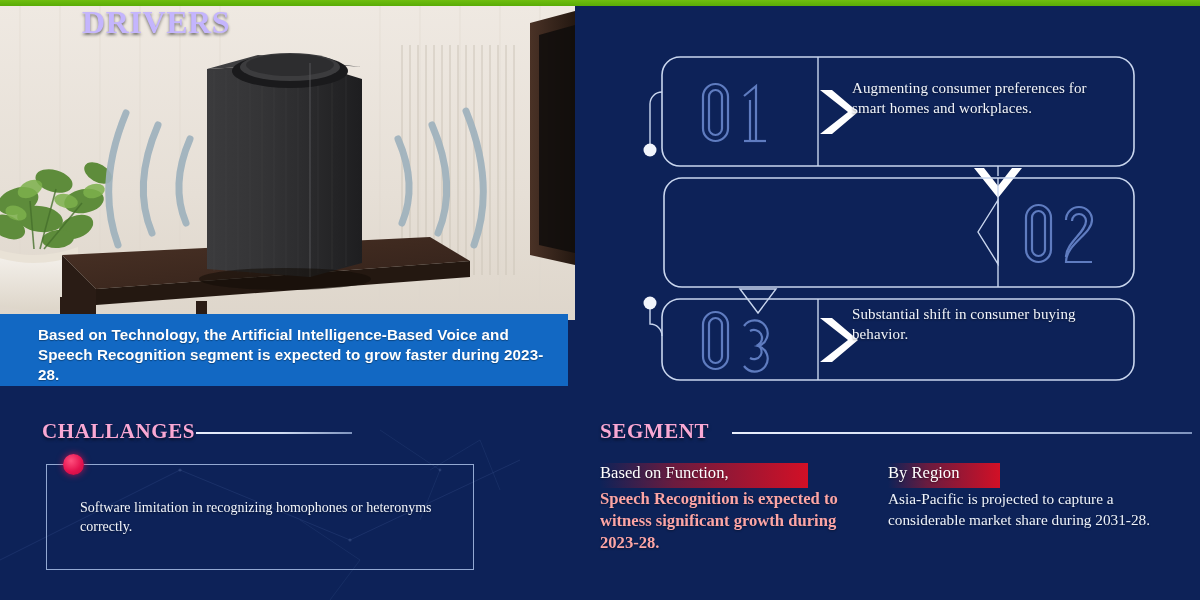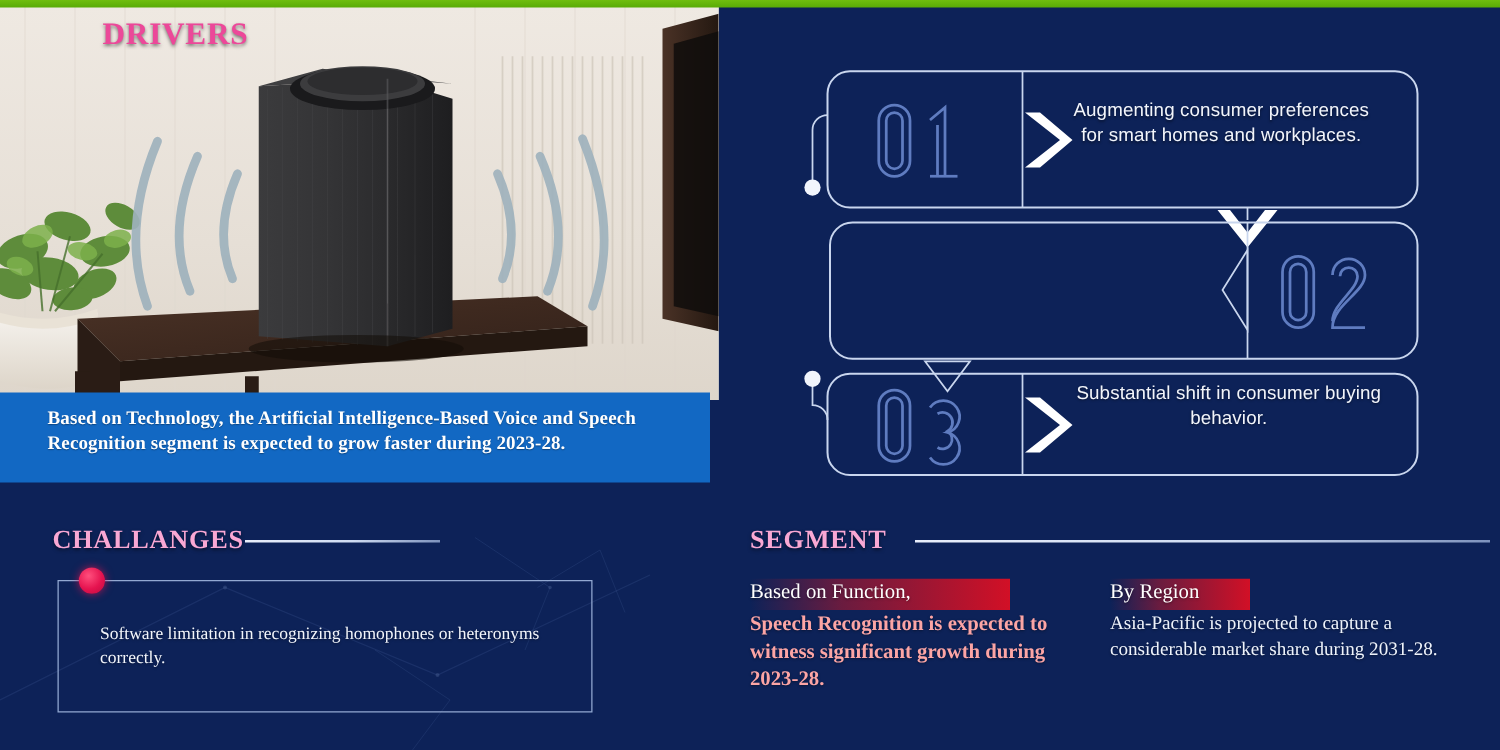--- a/index.html
+++ b/index.html
@@ -23,42 +23,41 @@
   .photo svg{display:block;}
 
   .caption{
     position:absolute;left:0;top:314px;width:568px;height:72px;
     background:#1268c3;
     z-index:12;
   }
   .caption p{
     margin:0;padding:11px 14px 0 38px;
     color:#ffffff;font-size:15.2px;line-height:1.33;font-weight:600;
-    font-family:Liberation Serif, serif;
+    font-family:Liberation Sans, sans-serif;
     letter-spacing:.1px;
     text-shadow:0 1px 1px rgba(0,0,0,.35);
   }
 
   
   .rightpanel{position:absolute;left:576px;top:5px;width:624px;height:595px;background:#0d2258;}
 
   .drivers-title{
-    position:absolute;left:82px;top:14px;
-    color:#ec4899;font-size:25px;font-weight:bold;letter-spacing:.6px;
+    position:absolute;left:82px;top:4px;
+    color:#c4b5fd;font-size:32px;font-weight:bold;letter-spacing:.6px;
     font-family:"Liberation Serif",serif;
     text-shadow:0 2px 3px rgba(0,0,0,.5);
   }
 
   .drivers-svg{position:absolute;left:0;top:0;}
 
   .dtext{
     position:absolute;color:#f2f5fb;font-size:15px;line-height:1.32;
-    font-family:Liberation Sans, sans-serif;letter-spacing:.1px;
+    font-family:Liberation Serif, serif;letter-spacing:.1px;
     text-shadow:0 1px 2px rgba(0,0,0,.45);
-    text-align:center;
   }
   .dtext1{left:852px;top:79px;width:250px;}
   .dtext2{left:688px;top:190px;width:250px;}
   .dtext3{left:852px;top:305px;width:262px;}
 
   
   .sec-title{
     position:absolute;color:#f9a8d4;font-size:21px;font-weight:bold;
     letter-spacing:.6px;font-family:"Liberation Serif",serif;
     text-shadow:0 2px 3px rgba(0,0,0,.5);white-space:nowrap;

